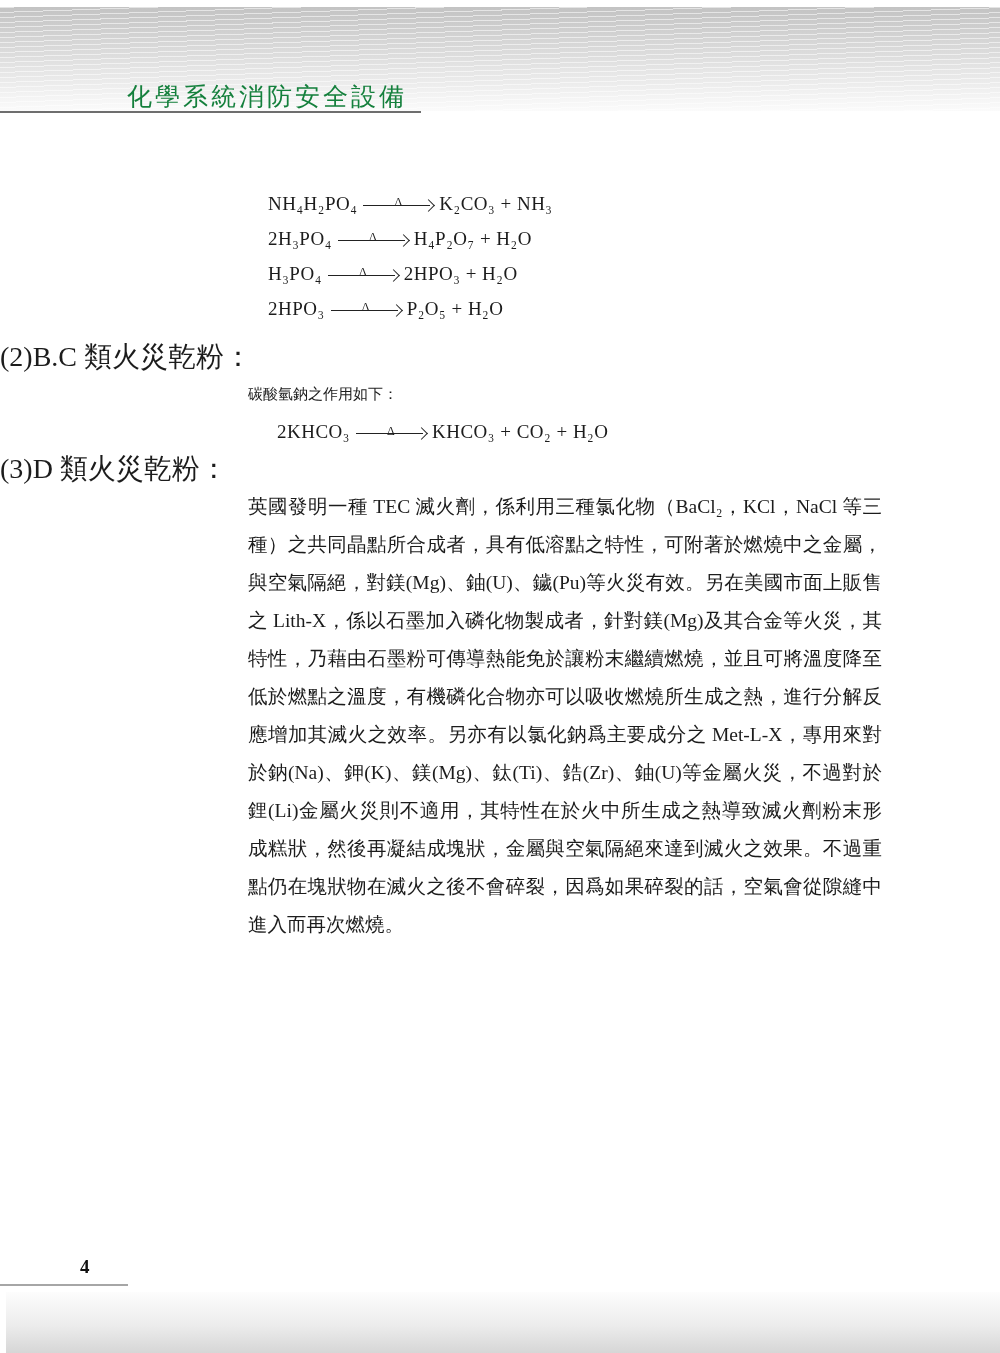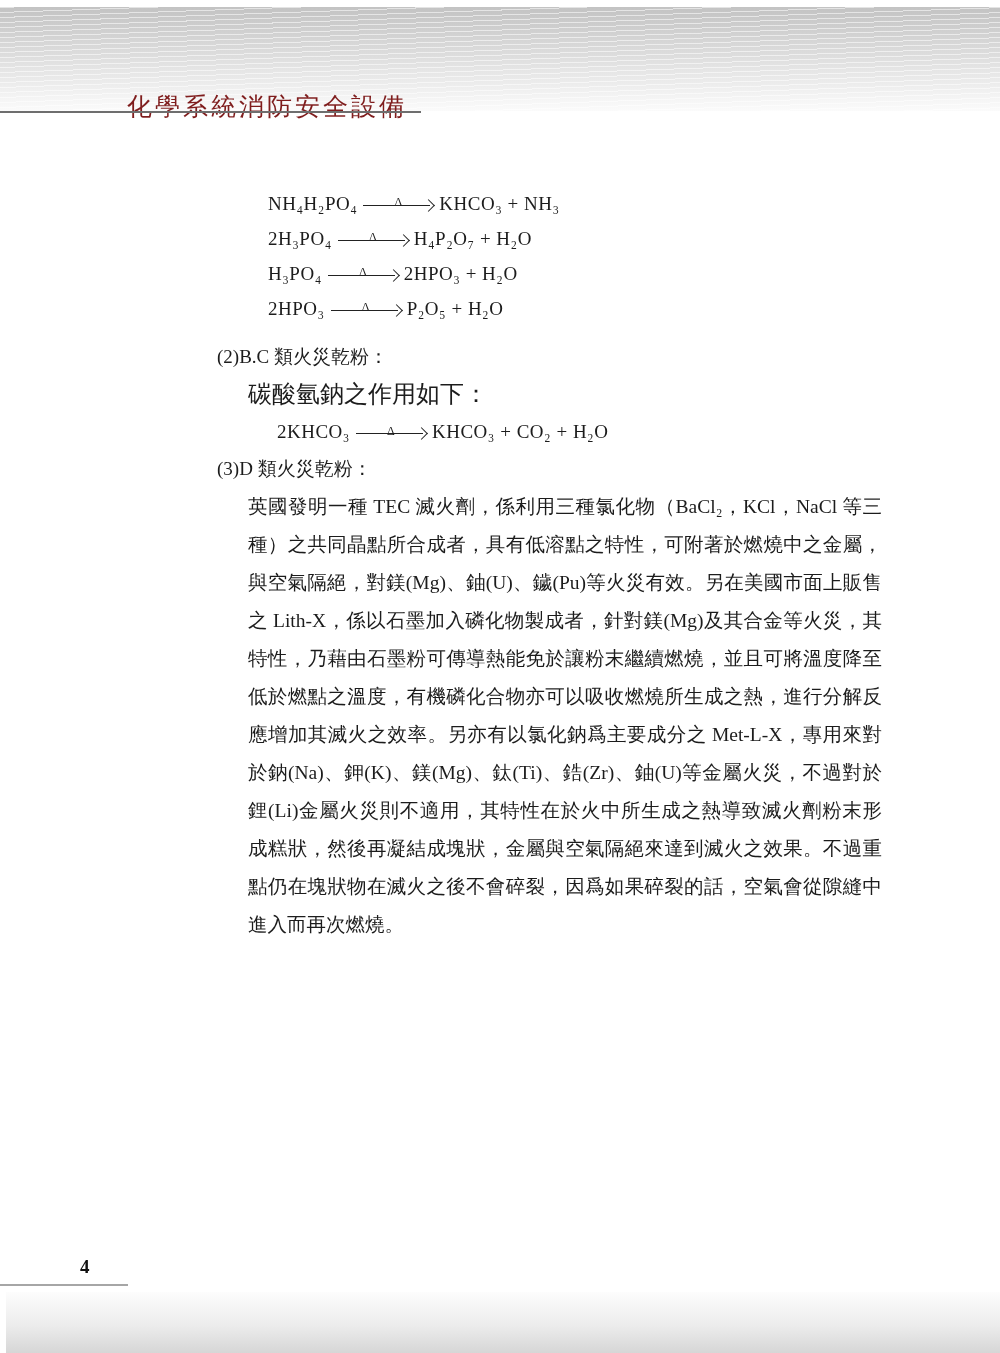--- a/index.html
+++ b/index.html
@@ -11,45 +11,45 @@
     margin:0 auto;
   }
   
   .top-band {
     position:absolute; left:0; top:7px; width:1000px; height:104px;
     background:
       repeating-linear-gradient(178deg, rgba(255,255,255,0.55) 0 1px, rgba(0,0,0,0) 1px 5px),
       linear-gradient(to bottom, #c3c3c3 0%, #e2e2e2 55%, #fbfbfb 100%);
   }
   .book-title {
-    position:absolute; left:127px; top:90px;
-    font-size:25px; letter-spacing:3px; color:#7f1d1d; font-weight:normal;
+    position:absolute; left:127px; top:80px;
+    font-size:25px; letter-spacing:3px; color:#15803d; font-weight:normal;
     white-space:nowrap;
   }
   .header-rule {
     position:absolute; left:0; top:111px; width:421px; height:2px;
     background:#6e6e6e;
   }
   
   .content { position:absolute; left:0; top:186px; width:980px; }
   .eq-block { margin-left:268px; }
   .eq-line { height:35px; line-height:35px; font-size:19px; white-space:nowrap; }
   .eq-txt { letter-spacing:0.5px; }
   
   .rxn { display:inline-block; position:relative; width:70px; height:22px; margin:0 6px; vertical-align:-4px; }
   .rxn::before { content:''; position:absolute; left:0; right:3px; bottom:8px; height:1.4px; background:#222; }
   .rxn::after  { content:''; position:absolute; right:0; bottom:4px; width:8px; height:8px;
                  border-top:1.5px solid #222; border-right:1.5px solid #222; transform:rotate(45deg); }
   .rxn-delta { position:absolute; left:50%; top:-7px; transform:translateX(-50%); font-size:12px; color:#222; }
-  .sec-heading { margin-left:217px; margin-top:12px; line-height:38px; font-size:19px; }
+  .sec-heading { margin-top:12px; line-height:38px; font-size:28px; }
   .para {
     margin-left:248px; width:634px; font-size:19.5px; line-height:38px;
     text-align:justify; text-justify:inter-ideograph;
   }
-  .sub-label { margin-left:248px; line-height:37px; font-size:24px; }
+  .sub-label { margin-left:248px; line-height:37px; font-size:15px; }
   .inline-eq { margin-left:277px; line-height:37px; font-size:19px; white-space:nowrap; }
   
   .page-number { position:absolute; left:80px; top:1256px; font-size:19px; font-weight:bold; color:#111; }
   .footer-rule { position:absolute; left:0; top:1284px; width:128px; height:1.5px; background:#a6a6a6; }
   .bottom-band {
     position:absolute; left:6px; top:1292px; width:994px; height:61px;
     background:linear-gradient(to bottom, #fdfdfd 0%, #ececec 55%, #d6d6d6 100%);
   }
 </style>
 </head>
@@ -58,21 +58,21 @@
 <div class="page">
 
   <div class="top-band"></div>
   <div class="book-title">化學系統消防安全設備</div>
   <div class="header-rule"></div>
 
   <div class="content">
 
     <div class="eq-block">
       <div class="eq-line">
-        <span class="eq-txt">NH₄H₂PO₄</span><span class="rxn"><span class="rxn-delta">Δ</span></span><span class="eq-txt">KHCO₃ + NH₃</span>
+        <span class="eq-txt">NH₄H₂PO₄</span><span class="rxn"><span class="rxn-delta">Δ</span></span><span class="eq-txt">K₂CO₃ + NH₃</span>
       </div>
       <div class="eq-line">
         <span class="eq-txt">2H₃PO₄</span><span class="rxn"><span class="rxn-delta">Δ</span></span><span class="eq-txt">H₄P₂O₇ + H₂O</span>
       </div>
       <div class="eq-line">
         <span class="eq-txt">H₃PO₄</span><span class="rxn"><span class="rxn-delta">Δ</span></span><span class="eq-txt">2HPO₃ + H₂O</span>
       </div>
       <div class="eq-line">
         <span class="eq-txt">2HPO₃</span><span class="rxn"><span class="rxn-delta">Δ</span></span><span class="eq-txt">P₂O₅ + H₂O</span>
       </div>

